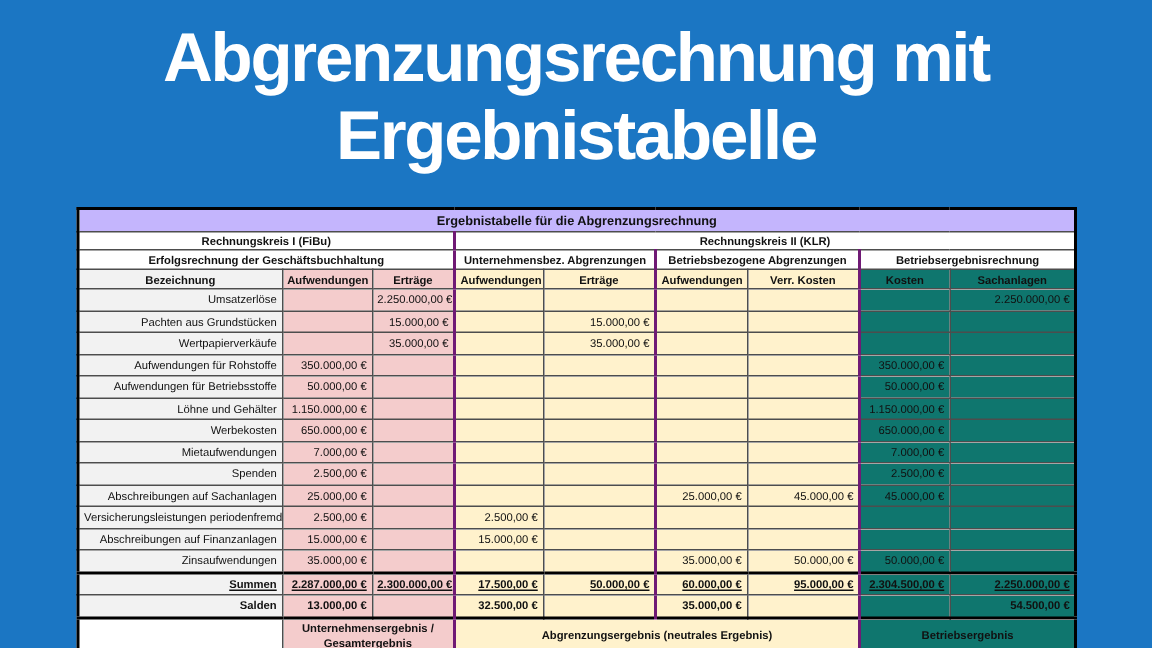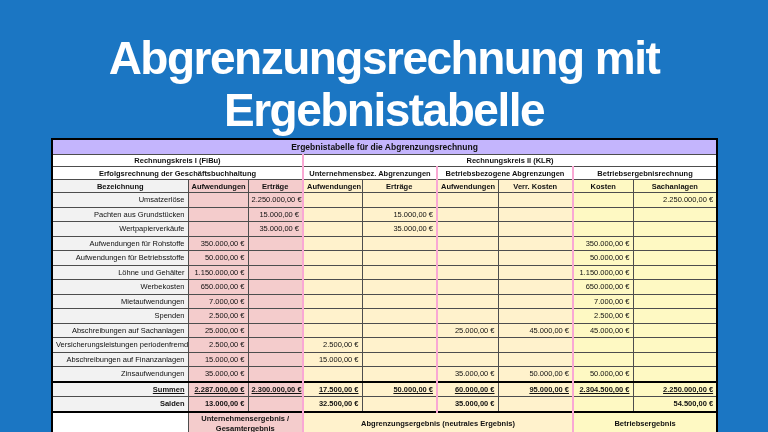--- a/index.html
+++ b/index.html
@@ -12,21 +12,20 @@
   }
   .main-title {
     position: absolute;
     top: 12px; left: 0; width: 768px;
     text-align: center;
     color: #ffffff;
     font-weight: bold;
     font-size: 46px;
     line-height: 1.14;
     letter-spacing: -1.5px;
-    margin-top: 20px;
   }
   .table-wrap {
     position: absolute;
     left: 51px; top: 138px;
   }
   table {
     border-collapse: collapse;
     table-layout: fixed;
     width: 665px;
     background: #ffffff;
@@ -41,23 +40,23 @@
     height: 13.5px;
     color: #111111;
   }
   tr.r-title td   { height: 14px; font-weight: bold; font-size: 8.5px; text-align: center; background: #c4b5fd; }
   tr.r-kreis td   { height: 11px; font-weight: bold; text-align: center; background: #ffffff; }
   tr.r-group td   { height: 12px; font-weight: bold; text-align: center; background: #ffffff; }
   tr.r-cols td    { height: 12px; font-weight: bold; text-align: center; }
   .c-label  { background: #f2f2f2; text-align: right; }
   .c-pink   { background: #f4cccc; }
   .c-yellow { background: #fff2cc; }
-  .c-green  { background: #fef9c3; }
+  .c-green  { background: #0f766e; }
   .num-cell { text-align: right; }
-  .bL { border-left: 2px solid #f9a8d4; }
+  .bL { border-left: 2px solid #701a75; }
   tr.total-row td { font-weight: bold; }
   tr.summen-row td { border-top: 2px solid #000000; text-decoration: underline; }
   tr.footer-row td {
     border-top: 2px solid #000000;
     font-weight: bold;
     text-align: center;
     height: 22px;
     white-space: normal;
     line-height: 1.25;
     vertical-align: middle;

